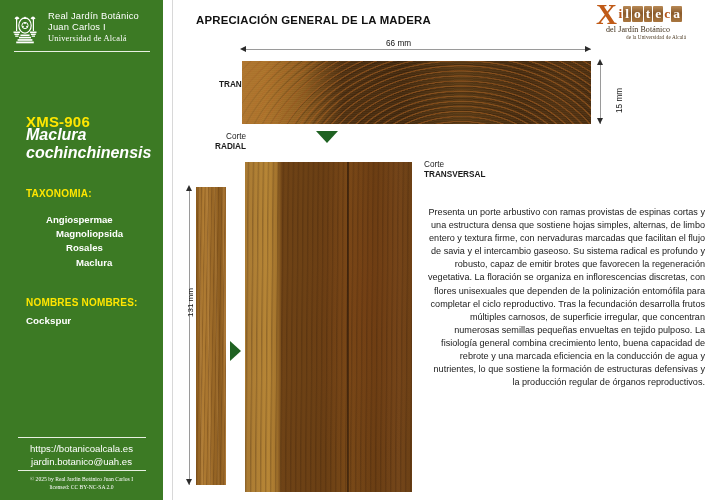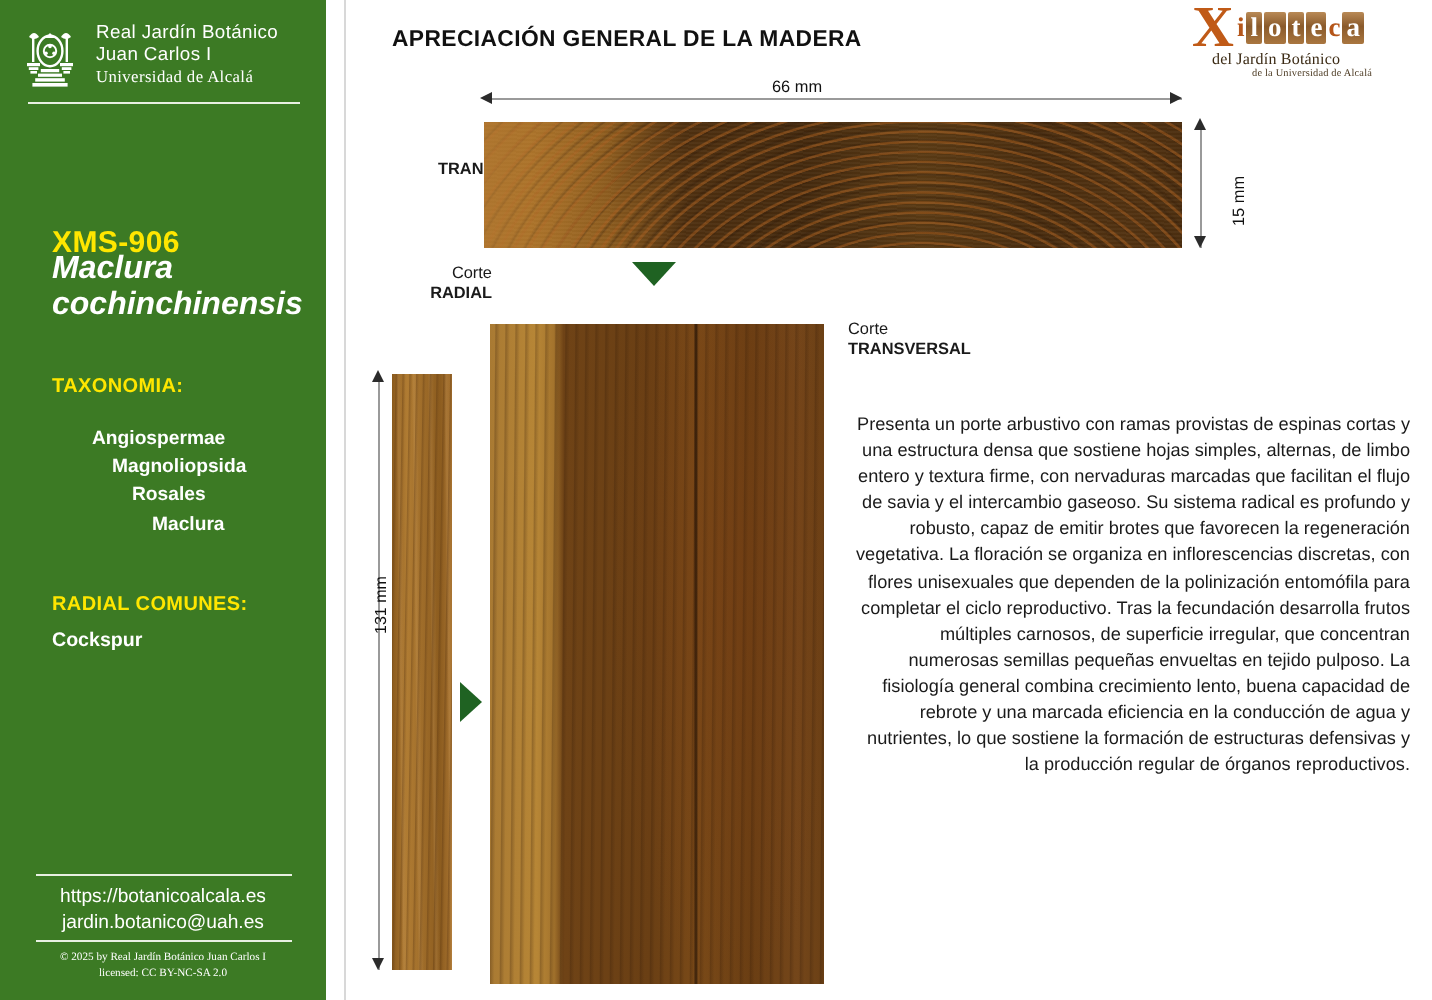--- a/index.html
+++ b/index.html
@@ -436,21 +436,21 @@
   <div id="sample-species">Maclura cochinchinensis</div>
 
   <div id="taxonomy-title">TAXONOMIA:</div>
   <ul id="taxonomy-list">
     <li>Angiospermae</li>
     <li>Magnoliopsida</li>
     <li>Rosales</li>
     <li>Maclura</li>
   </ul>
 
-  <div id="common-title">RADIAL COMUNES:</div>
+  <div id="common-title">NOMBRES NOMBRES:</div>
   <div id="common-name">Cockspur</div>
 
   <div id="sidebar-rule-mid"></div>
   <div id="web-url">https://botanicoalcala.es</div>
   <div id="web-mail">jardin.botanico@uah.es</div>
   <div id="sidebar-rule-bot"></div>
   <div id="copyright">
     <div>© 2025 by Real Jardín Botánico Juan Carlos I</div>
     <div>licensed: CC BY-NC-SA 2.0</div>
   </div>

